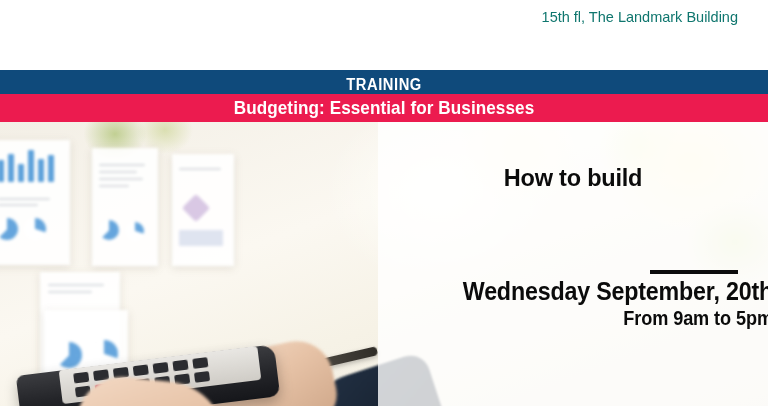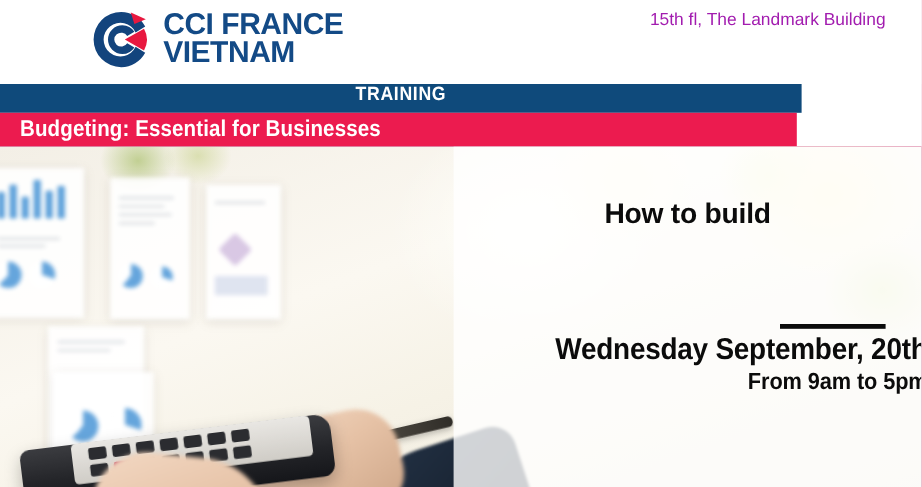--- a/index.html
+++ b/index.html
@@ -39,38 +39,38 @@
     position:absolute;right:30px;top:8px;
     text-align:right;
     line-height:1.33;
   }
   #org-name{
     font-size:14.5px;font-weight:bold;color:#111111;
     letter-spacing:0.1px;white-space:nowrap;
     text-align:center;
   }
   .addr-line{
-    font-size:14.5px;color:#a21caf;white-space:nowrap;
+    font-size:14.5px;color:#0f766e;white-space:nowrap;
   }
 
   
   #band-training{
-    position:absolute;left:0;top:70px;width:668px;height:24px;
+    position:absolute;left:0;top:70px;width:768px;height:24px;
     background:#0f4a7b;
-    display:flex;align-items:flex-start;justify-content:center;
+    display:flex;align-items:flex-end;justify-content:center;
   }
   #band-training-label{
     color:#ffffff;font-weight:bold;font-size:16px;
     letter-spacing:0.6px;
     transform:scaleX(0.92);
   }
   #band-topic{
-    position:absolute;left:0;top:94px;width:664px;height:28px;
+    position:absolute;left:0;top:94px;width:768px;height:28px;
     background:#ec1b4f;
-    display:flex;align-items:center;
+    display:flex;align-items:center;justify-content:center;
   }
   #band-topic-label{
     color:#ffffff;font-weight:bold;font-size:19px;
     letter-spacing:0.1px;
     transform:scaleX(0.9);
   }
 
   
   #body-area{
     position:absolute;left:0;top:122px;width:768px;height:284px;
@@ -203,36 +203,20 @@
     transform:scaleX(0.92);transform-origin:left center;
   }
 </style>
 </head>
 <body>
 
 <div id="flyer">
 
   <div id="header">
 
-    <div id="logo">
-      <svg id="logo-mark" viewBox="0 0 52 52">
-
-        <path d="M26 3 A23 23 0 1 0 26 49 A23 23 0 0 0 46 37 L38 32 A14 14 0 1 1 38 20 L46 15 A23 23 0 0 0 26 3 Z" fill="#13447d"></path>
-
-        <path d="M27 14 A12 12 0 1 0 27 38 A12 12 0 0 0 37 32.5 L31 29 A5.8 5.8 0 1 1 31 23 L37 19.5 A12 12 0 0 0 27 14 Z" fill="#13447d"></path>
-
-        <path d="M29 26 L45 17 A18.5 18.5 0 0 1 45 35 Z" fill="#e8183f"></path>
-
-        <path d="M34 3.5 L46.5 9 L37 13 Z" fill="#e8183f"></path>
-      </svg>
-      <div id="logo-words">
-        <span class="logo-line">CCI FRANCE</span>
-        <span class="logo-line">VIETNAM</span>
-      </div>
-    </div>
 
     <div id="address-block">
       <div class="addr-line">15th fl, The Landmark Building</div>
     </div>
 
   </div>
 
   <div id="band-training">
     <span id="band-training-label">TRAINING</span>
   </div>

